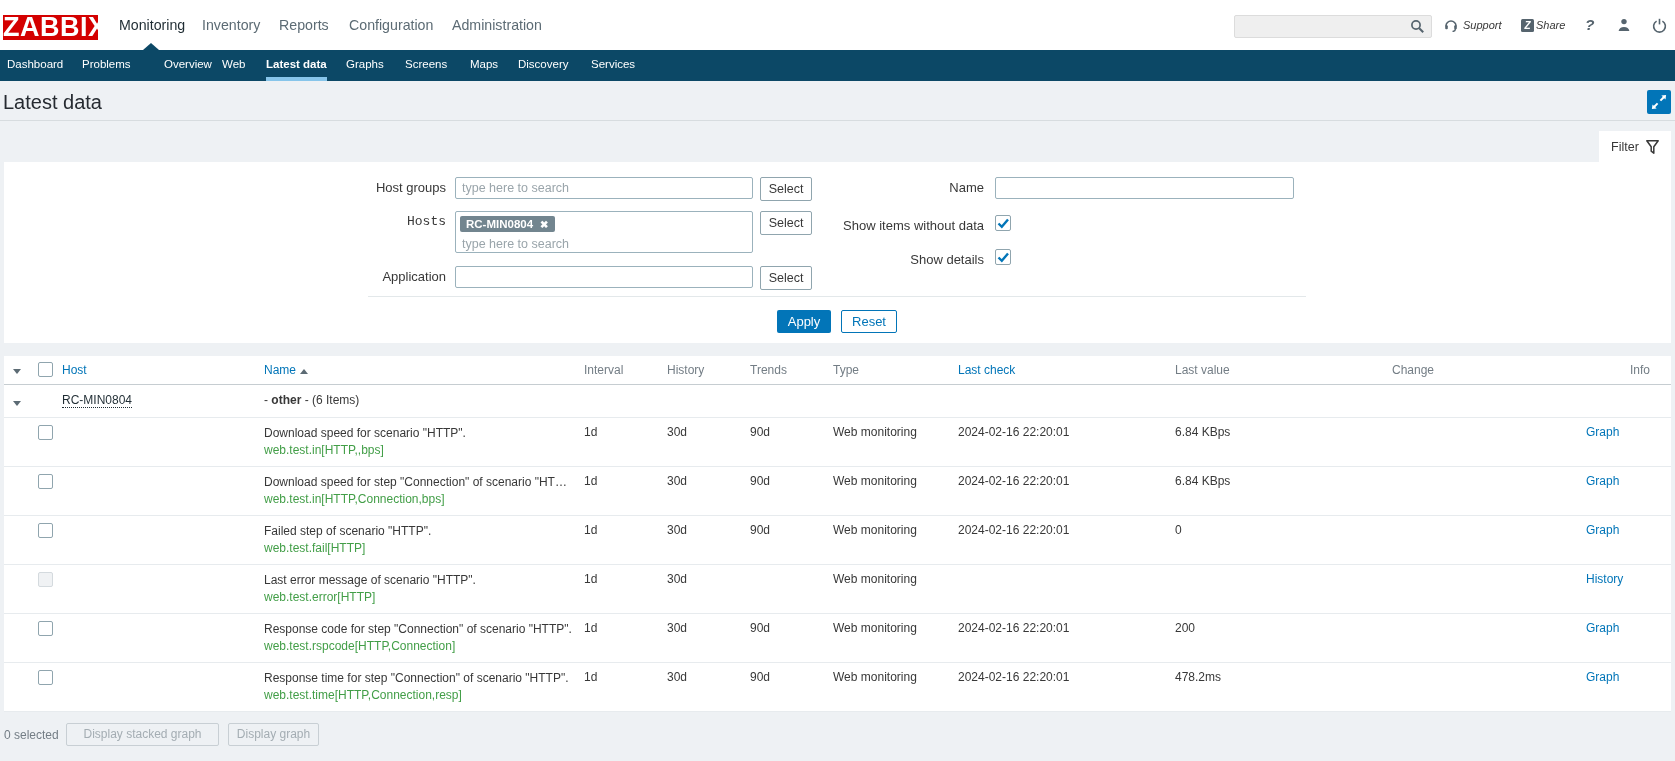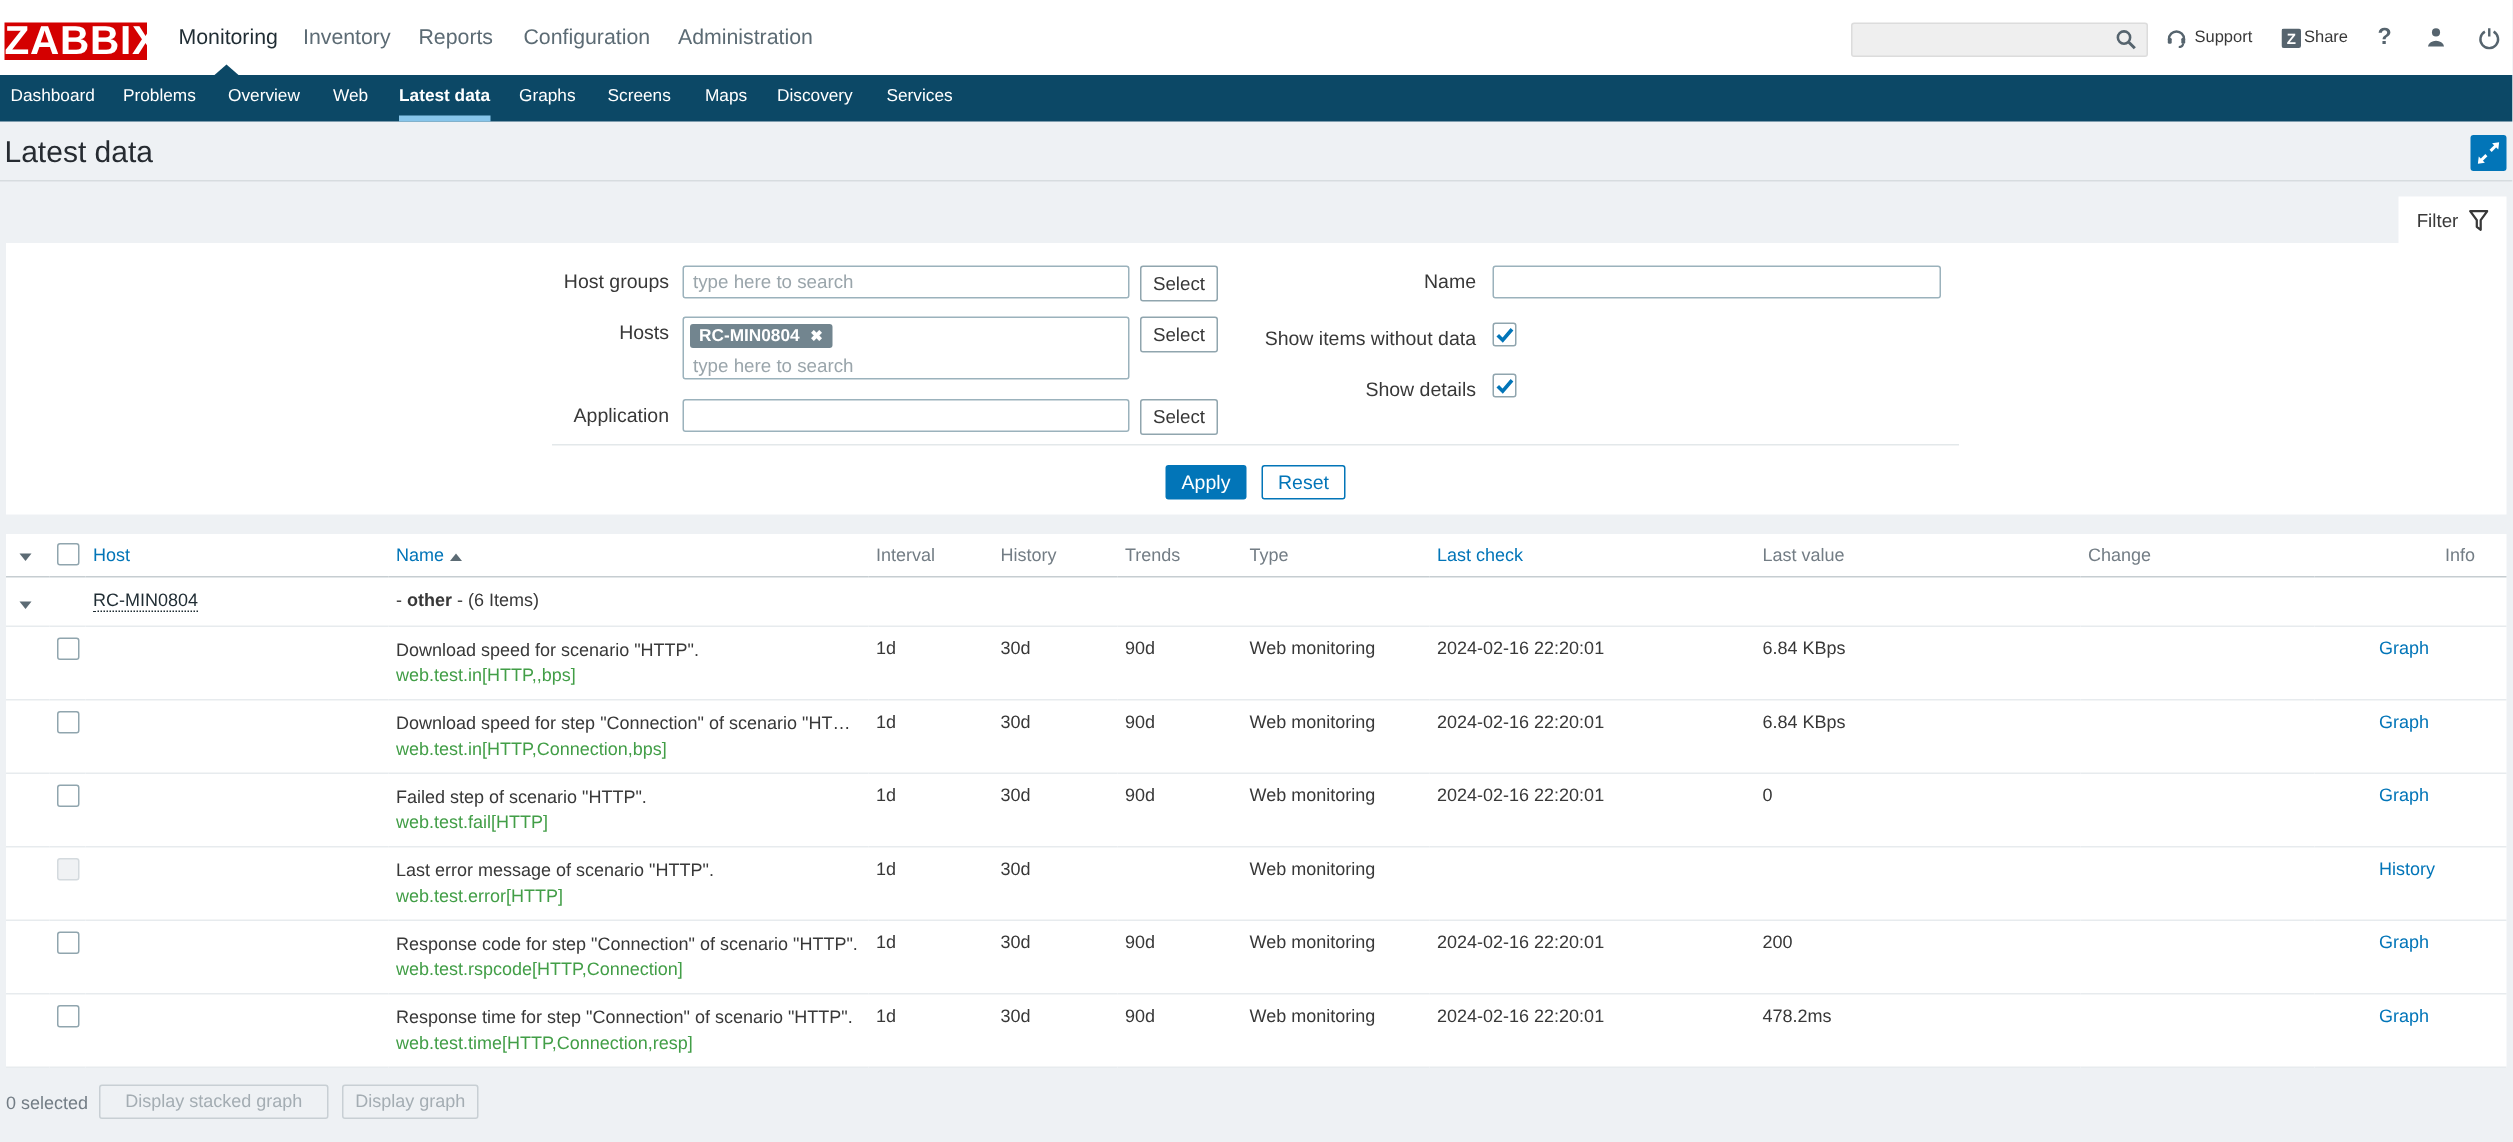--- a/index.html
+++ b/index.html
@@ -10,21 +10,21 @@
 
 .topbar { position: relative; height: 50px; background: #fff; }
 .logo { position: absolute; left: 3px; top: 15px; width: 95px; height: 25px; background: #d40000; color: #fff; font-size: 27px; font-weight: bold; text-align: center; line-height: 24px; letter-spacing: 0.5px; }
 .mainmenu { position: absolute; top: 0; left: 0; height: 50px; }
 .mainmenu a { position: absolute; top: 0; line-height: 50px; font-size: 14.2px; color: #5c6b74; white-space: nowrap; }
 .mainmenu a.sel { color: #1f2c33; }
 .mm-tri { position: absolute; top: 43px; width: 0; height: 0; border-left: 8px solid transparent; border-right: 8px solid transparent; border-bottom: 7px solid #0c4866; }
 .search { position: absolute; left: 1234px; top: 15px; width: 198px; height: 23px; background: #efefef; border: 1px solid #dcdcdc; border-radius: 2px; }
 .search svg { position: absolute; right: 6px; top: 3px; }
 .ticon .lbl { font-size: 11px; }
-.ticon { position: absolute; top: 0; height: 50px; display: flex; align-items: center; }
+.ticon { position: absolute; top: 0; height: 50px; display: flex; align-items: center; font-style: italic; }
 
 
 .subnav { position: relative; height: 31px; background: #0c4866; }
 .subnav a { position: absolute; top: 0; height: 31px; line-height: 29px; color: #fff; font-size: 11.5px; white-space: nowrap; }
 .subnav a.sel { font-weight: bold; border-bottom: 4px solid #87c5ea; }
 
 
 .pagehdr { position: relative; height: 40px; border-bottom: 1px solid #d7dcdf; }
 .pagehdr h1 { position: absolute; left: 3px; top: 91px; font-size: 20px; font-weight: normal; color: #262b31; }
 .pagehdr h1 { top: 10px; }
@@ -116,21 +116,21 @@
     <svg width="15" height="15" viewBox="0 0 15 15">
         <path d="M4.6 3.1 a5.9 5.9 0 1 0 5.8 0" fill="none" stroke="#56646e" stroke-width="1.6"></path>
         <line x1="7.5" y1="0.8" x2="7.5" y2="6.4" stroke="#56646e" stroke-width="1.6"></line>
       </svg>
   </div>
 </div>
 
 <div class="subnav">
   <a style="left:7px;">Dashboard</a>
   <a style="left:82px;">Problems</a>
-  <a style="left:152px;">Overview</a>
+  <a style="left:164px;">Overview</a>
   <a style="left:222px;">Web</a>
   <a class="sel" style="left:266px;">Latest data</a>
   <a style="left:346px;">Graphs</a>
   <a style="left:405px;">Screens</a>
   <a style="left:470px;">Maps</a>
   <a style="left:518px;">Discovery</a>
   <a style="left:591px;">Services</a>
 </div>
 
 <div class="pagehdr">
@@ -153,21 +153,21 @@
         <path d="M0.8 0.8 h11.4 l-4.4 6 v6.4 l-2.6 -2 v-4.4 z" fill="none" stroke="#383838" stroke-width="1.5" stroke-linejoin="round"></path>
       </svg>
   </div>
   <div class="fpanel">
     <div class="flabel" style="left:300px; top:15px; width:142px;">Host groups</div>
     <div class="finput" style="left:451px; top:15px; width:298px;">
         <div class="fph">type here to search</div>
       </div>
     <div class="btn-select" style="left:756px; top:15px;">Select</div>
 
-    <div class="flabel" style="left:300px; top:49px; width:142px;">Hosts</div>
+    <div class="flabel" style="left:300px; top:49px; width:142px;font-family:Liberation Mono, monospace;">Hosts</div>
     <div class="finput" style="left:451px; top:49px; width:298px; height:42px;">
       <div class="chip">RC-MIN0804<span class="x">✖</span></div>
       <div class="fph" style="position:absolute; left:0; top:22px;">type here to search</div>
     </div>
     <div class="btn-select" style="left:756px; top:49px;">Select</div>
 
     <div class="flabel" style="left:300px; top:104px; width:142px;">Application</div>
     <div class="finput" style="left:451px; top:104px; width:298px;"></div>
     <div class="btn-select" style="left:756px; top:104px;">Select</div>
 

